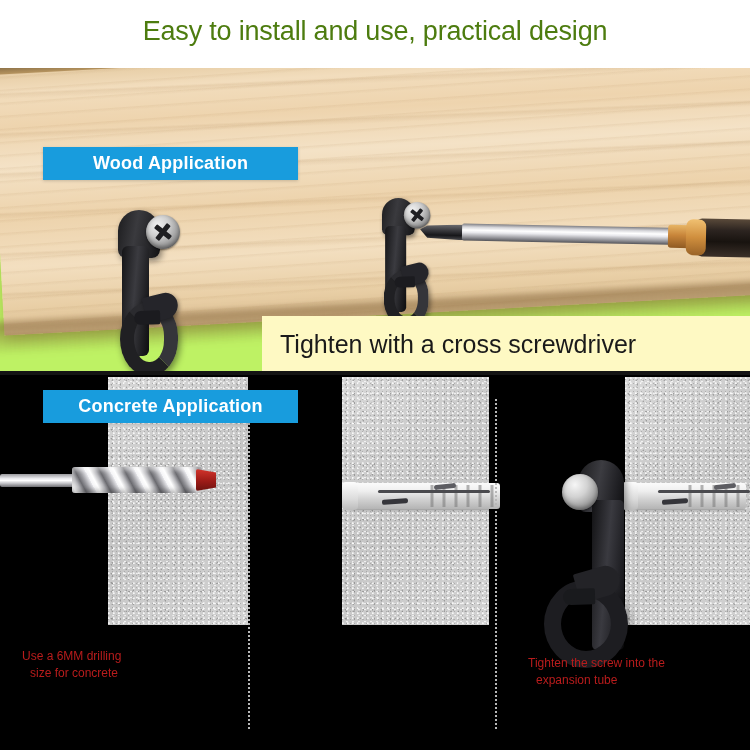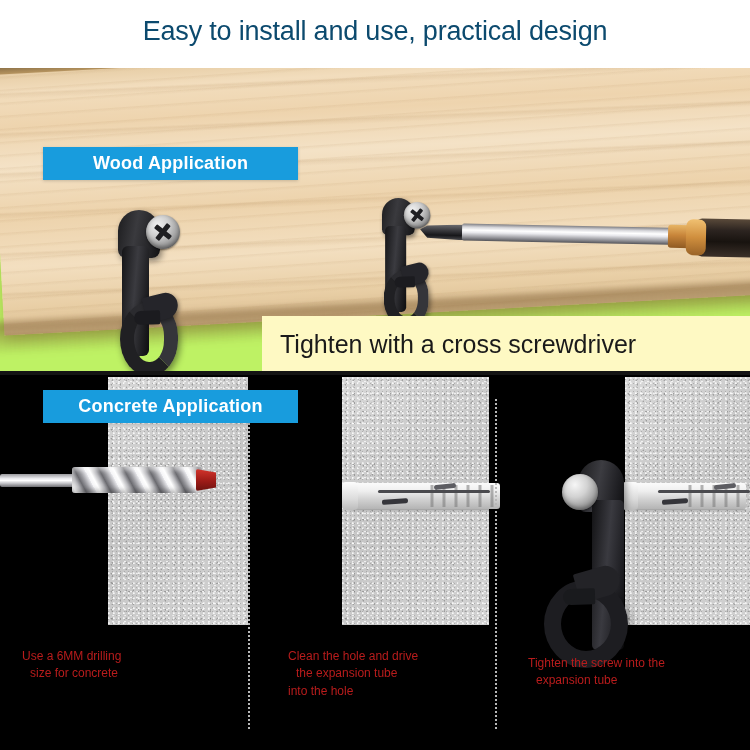--- a/index.html
+++ b/index.html
@@ -16,21 +16,21 @@
     background:#ffffff;
   }
 
   
   .header-title {
     position:absolute;
     left:0; top:16px; width:750px;
     text-align:center;
     font-size:27px;
     font-weight:400;
-    color:#0c4a6e;
+    color:#4d7c0f;
     letter-spacing:-0.2px;
     white-space:nowrap;
   }
 
   
   .wood-section {
     position:absolute;
     left:0; top:68px; width:750px; height:305px;
     overflow:hidden;
     background:#bef264;
@@ -465,24 +465,19 @@
     <div class="divider-dotted" id="divider-2"></div>
 
     <div class="badge" id="badge-concrete" style="top:15px;">Concrete Application</div>
   </div>
 
   <div class="caption" id="caption-1">
     <span class="ln">Use a 6MM drilling</span>
     <span class="ln indent">size for concrete</span>
   </div>
 
-  <div class="caption" id="caption-2">
-    <span class="ln">Clean the hole and drive</span>
-    <span class="ln indent">the expansion tube</span>
-    <span class="ln">into the hole</span>
-  </div>
 
   <div class="caption" id="caption-3">
     <span class="ln">Tighten the screw into the</span>
     <span class="ln indent">expansion tube</span>
   </div>
 
 </div>
 
 </body></html>

